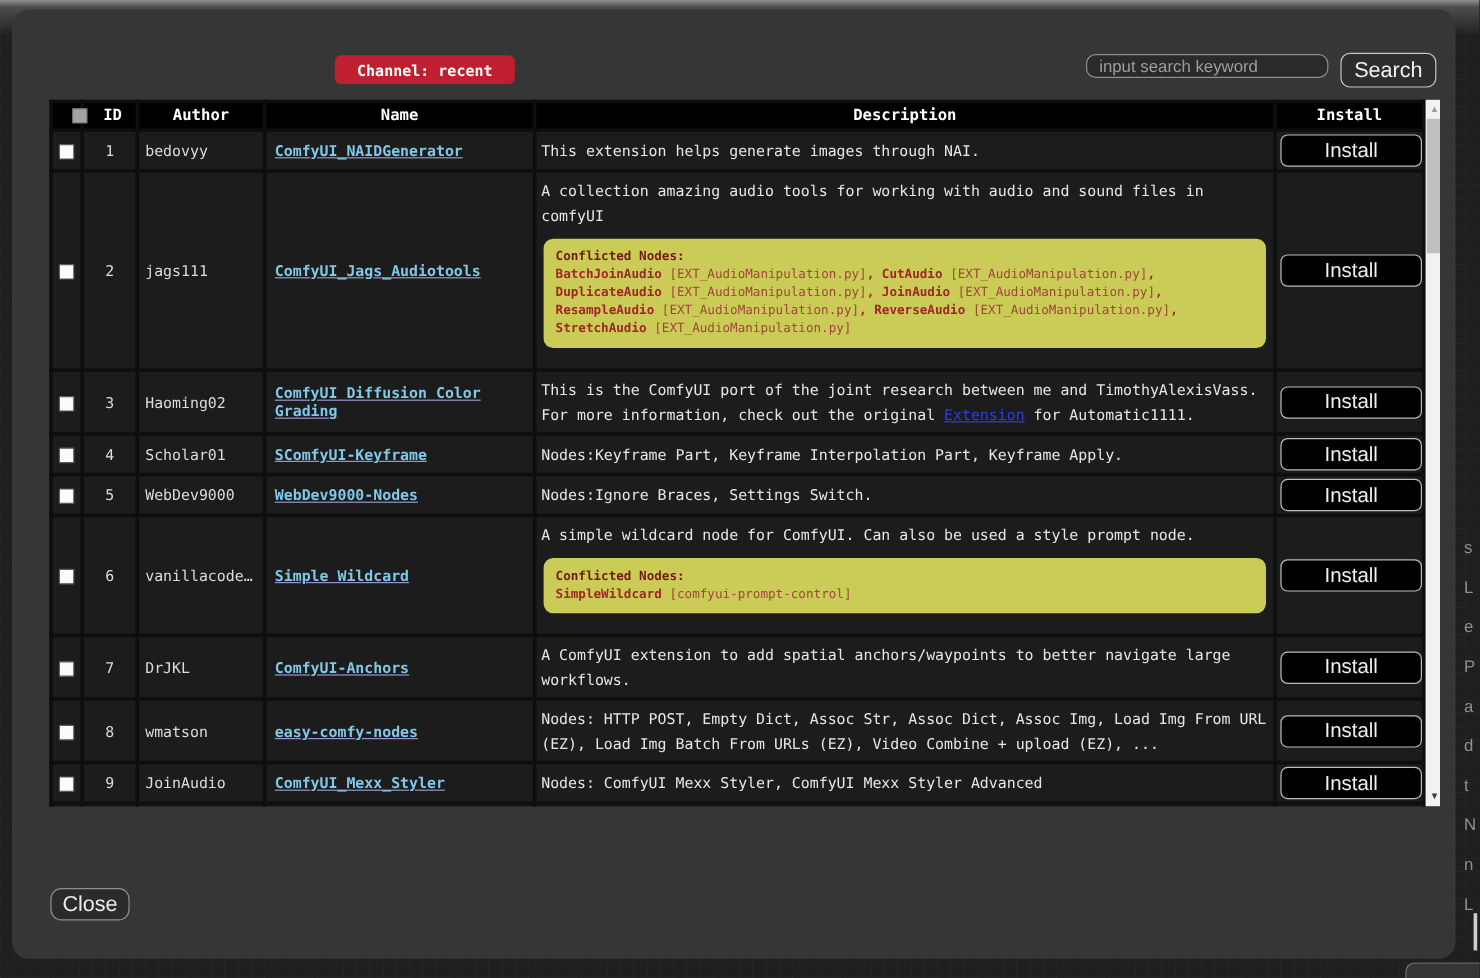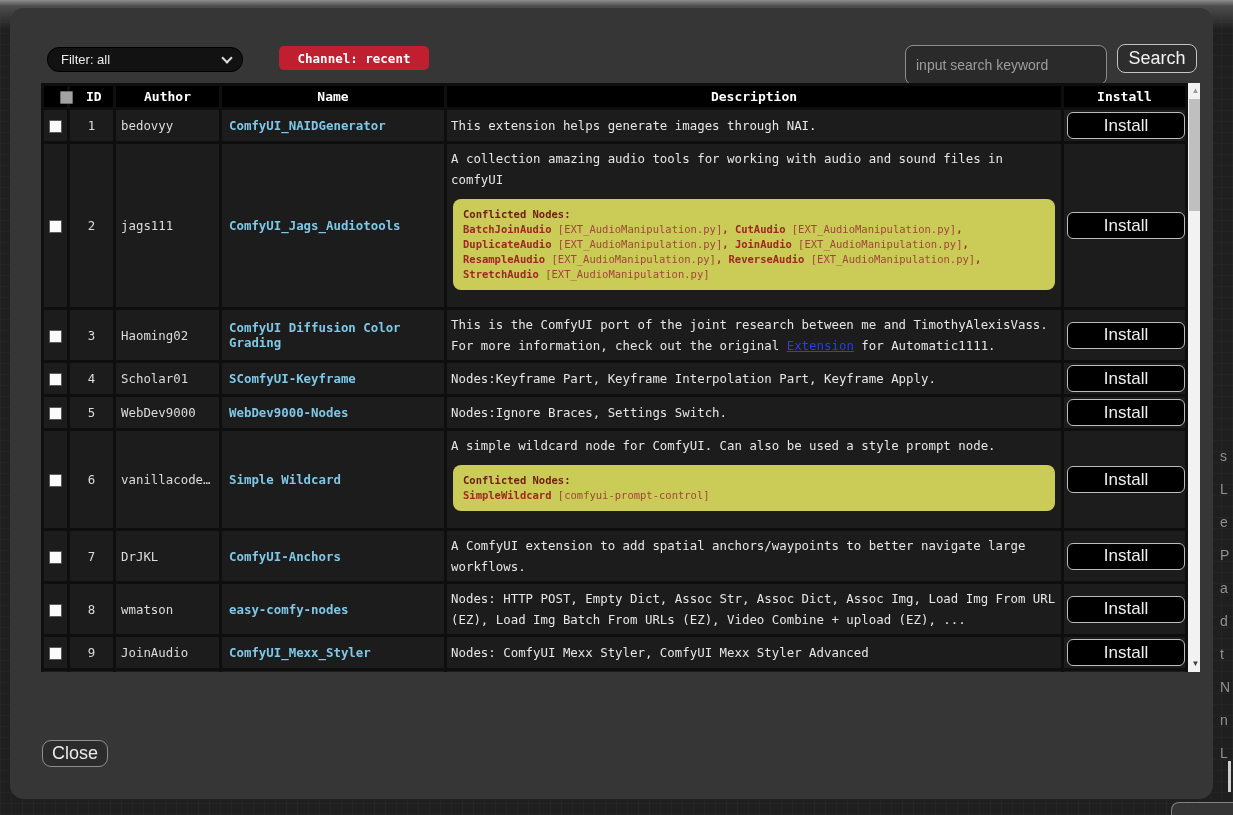--- a/index.html
+++ b/index.html
@@ -32,21 +32,21 @@
   .filter-wrap { position:absolute; left:37px; top:39px; width:196px; height:25px; }
   .filter-wrap select { width:100%; height:100%; appearance:none; -webkit-appearance:none;
     background:#121212; color:#ececec; border:1px solid #000; border-radius:12px;
     padding:0 26px 0 13px; font:13px "Liberation Sans", sans-serif; }
   .filter-chevron { position:absolute; right:12px; top:7px; width:8px; height:8px;
     border-right:2px solid #dcdcdc; border-bottom:2px solid #dcdcdc;
     transform:rotate(45deg); pointer-events:none; }
   .channel-badge { position:absolute; left:269px; top:38px; width:150px; height:24px;
     background:var(--badge-red,#c01f2f); border:none; border-radius:5px; color:#fff;
     font:bold 12.5px "DejaVu Sans Mono", monospace; display:flex; align-items:center; justify-content:center; }
-  .search-input { position:absolute; left:895px; top:37px; width:202px; height:40px;
+  .search-input { position:absolute; left:895px; top:37px; width:202px; height:20px;
     background:rgba(0,0,0,0.22); border:1px solid #8d8d8d; border-radius:8px;
     color:#d6d6d6; font:14px "Liberation Sans", sans-serif; padding:0 10px; }
   .search-input::placeholder { color:#9d9d9d; }
   .search-btn { position:absolute; left:1107px; top:36px; width:80px; height:29px;
     background:#2d2d2d; border:1px solid #c4c4c4; border-radius:8px;
     color:#f1f1f1; font:18px "Liberation Sans", sans-serif; padding:0; }
 
   
   .table-zone { position:absolute; left:31px; top:75px; width:1159px; height:589px;
     overflow:hidden; display:flex; align-items:flex-start; }
@@ -56,21 +56,21 @@
     padding:3px 16px; height:19px; text-align:center; }
   td { background:#1c1c1c; color:#dcdcdc; font:12.4px "DejaVu Sans Mono", monospace;
     padding:2px 3px; vertical-align:middle; }
   .cell-cb, .th-cb { text-align:center; }
   .cb { display:inline-block; width:13px; height:13px; background:#fbfbfb;
     border:1px solid #5a5a5a; border-radius:1px; vertical-align:middle; }
   .cb-header { background:#a3a3a3; border-color:#6e6e6e; }
   .cell-id { text-align:center; }
   .cell-author { padding-left:5px; white-space:nowrap; overflow:hidden; }
   .cell-name { padding-left:7px; }
-  .name-link { color:var(--name-blue,#7fc8e8); font-weight:bold; 
+  .name-link { color:var(--name-blue,#7fc8e8); font-weight:bold; text-decoration:underline;
     text-decoration-color:#9b94c9; cursor:pointer; }
   .cell-desc { line-height:21px; padding:4px 0 4px 4px; color:#e6e6e6; }
   .desc-link { color:var(--desc-blue,#2b3de9); text-decoration:underline; cursor:pointer; }
   .conflict { background:var(--conflict-bg,#cbcc58); border-radius:8px; margin:9px 6px 13px 2px;
     padding:8px 10px; font:bold 10.5px "DejaVu Sans Mono", monospace; line-height:15px;
     color:#9d2b2b; }
   .conflict-title { color:#6f1d14; }
   .cnode { color:#a12626; font-weight:bold; }
   .csrc { color:#a0463a; font-weight:normal; }
   .cell-install { text-align:center; }
@@ -103,26 +103,20 @@
     <span style="top: 198px;">t</span>
     <span style="top: 231px;">N</span>
     <span style="top: 264px;">n</span>
     <span style="top: 297px;">L</span>
   </div>
 <div class="bg-vline"></div>
 <div class="bg-box"></div>
 
 <div class="dialog">
 
-  <div class="filter-wrap">
-    <select>
-      <option>Filter: all</option>
-    </select>
-    <span class="filter-chevron"></span>
-  </div>
 
   <button class="channel-badge">Channel: recent</button>
 
   <input class="search-input" type="text" placeholder="input search keyword" style="">
   <button class="search-btn">Search</button>
 
   <div class="table-zone">
     <table>
       <colgroup>
         <col style="width:26px">

